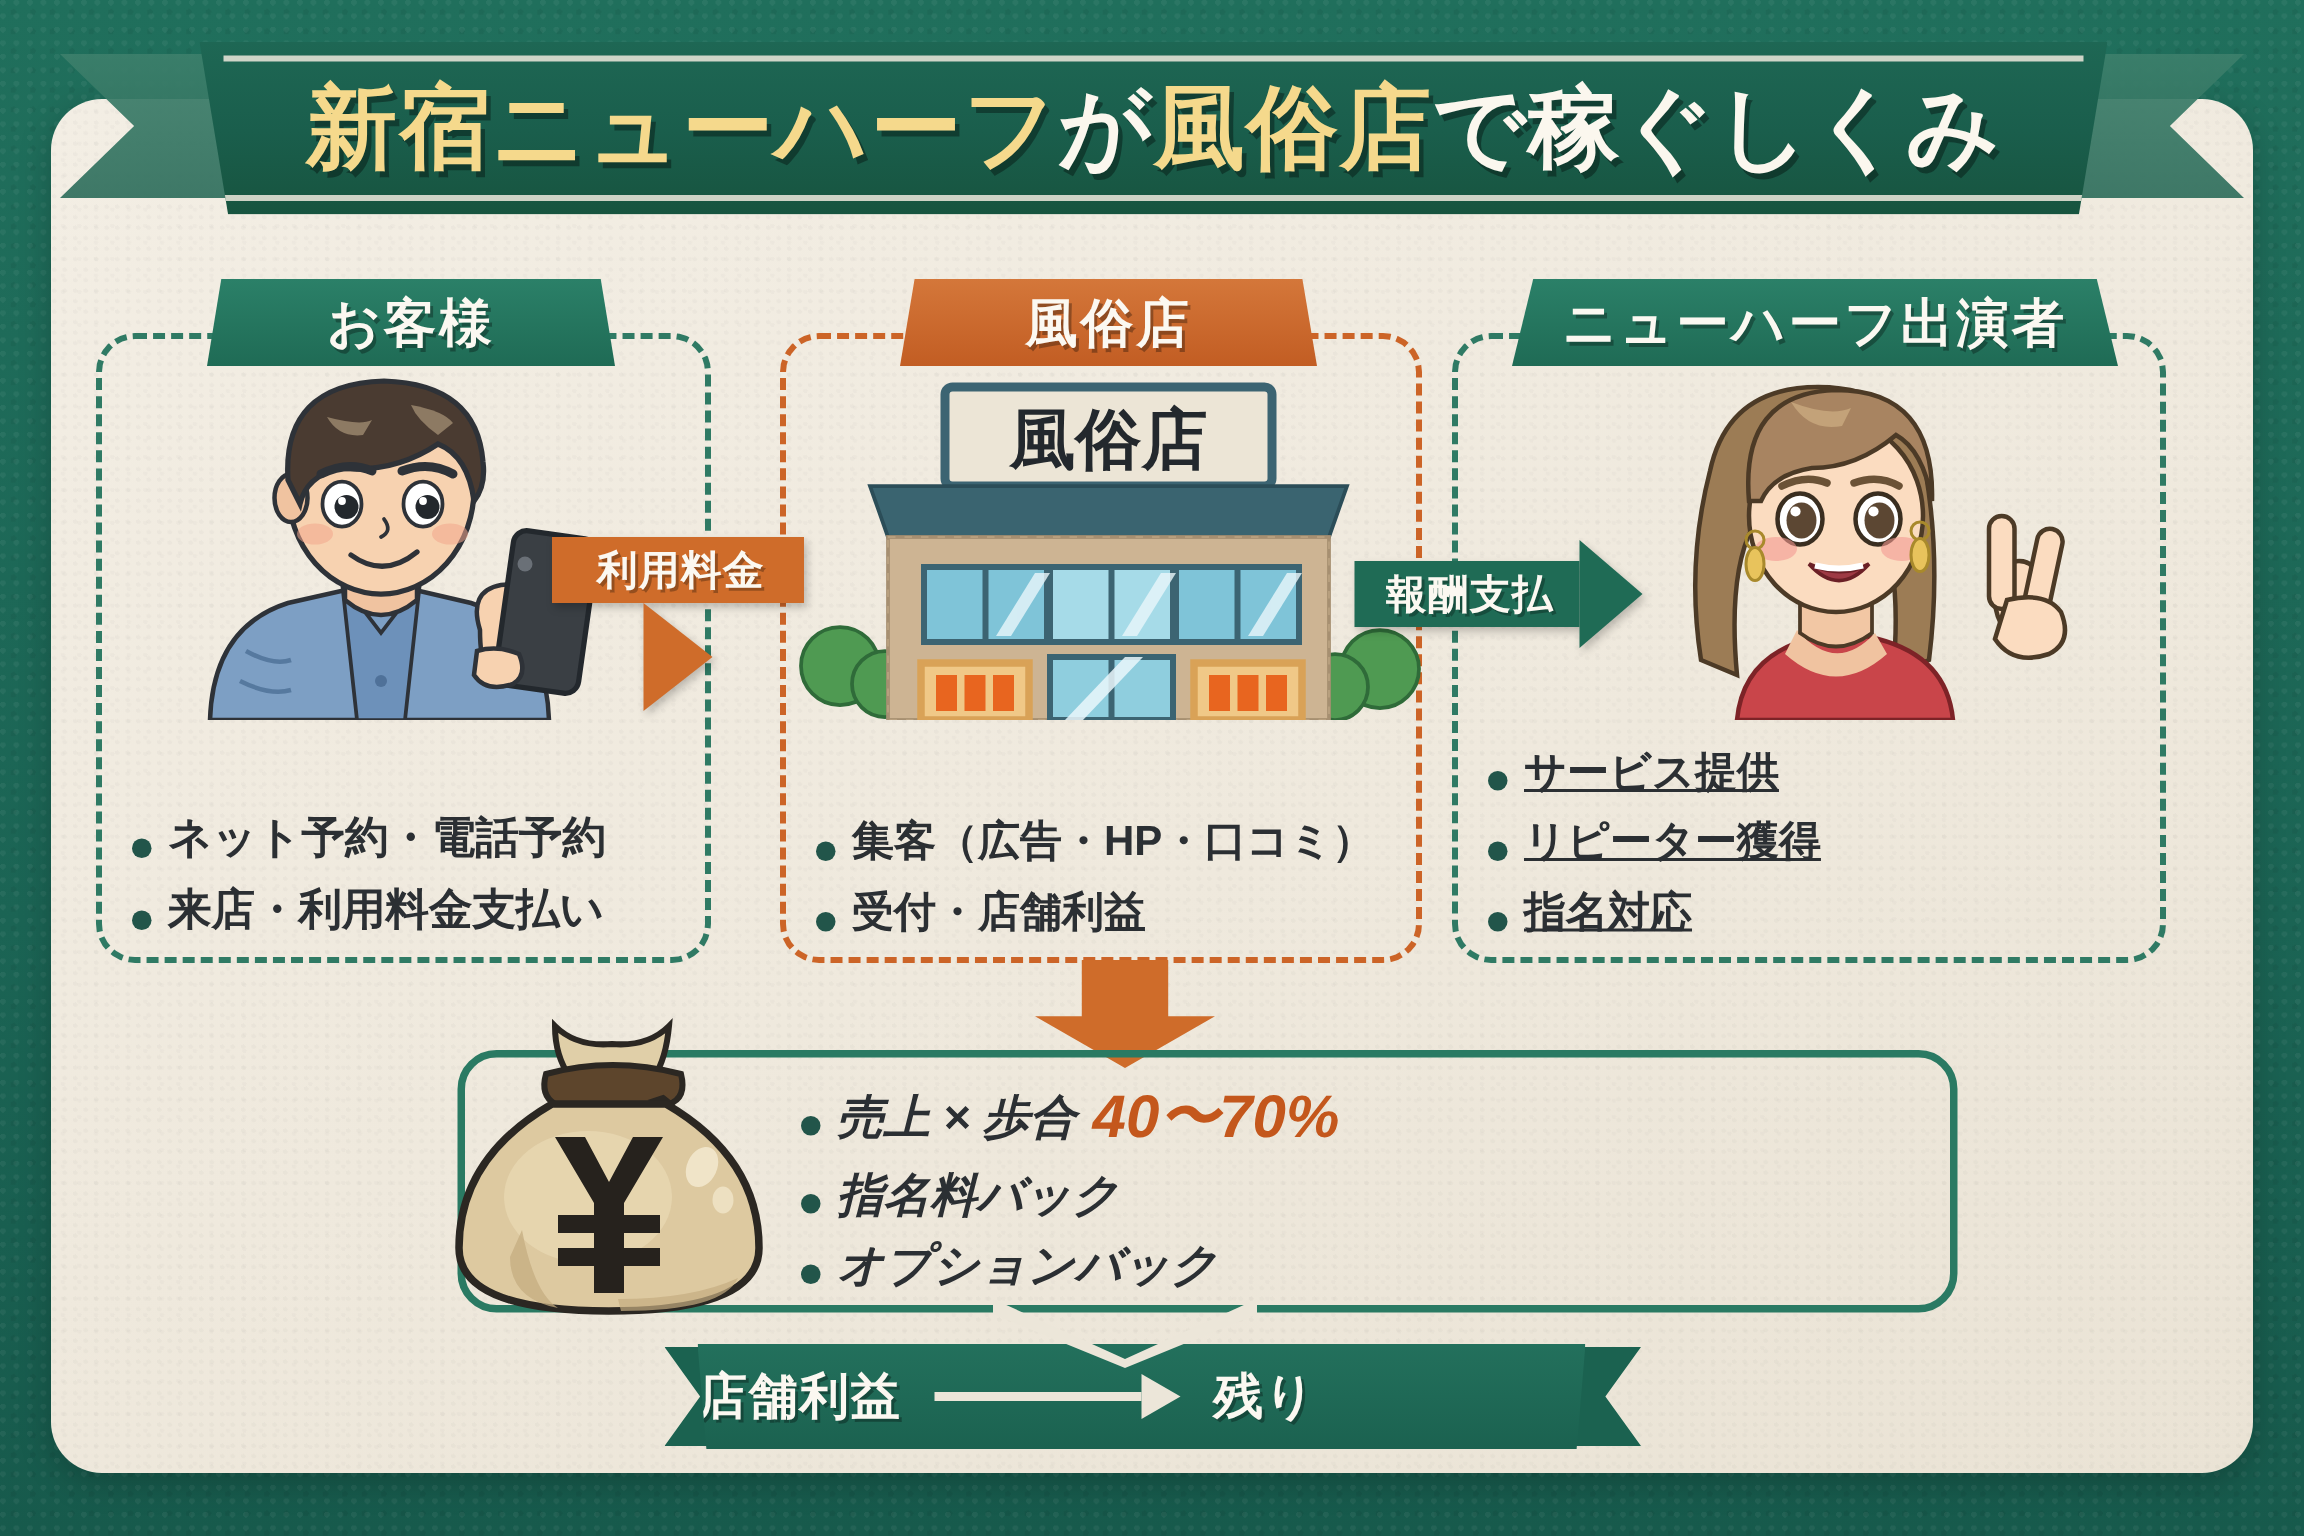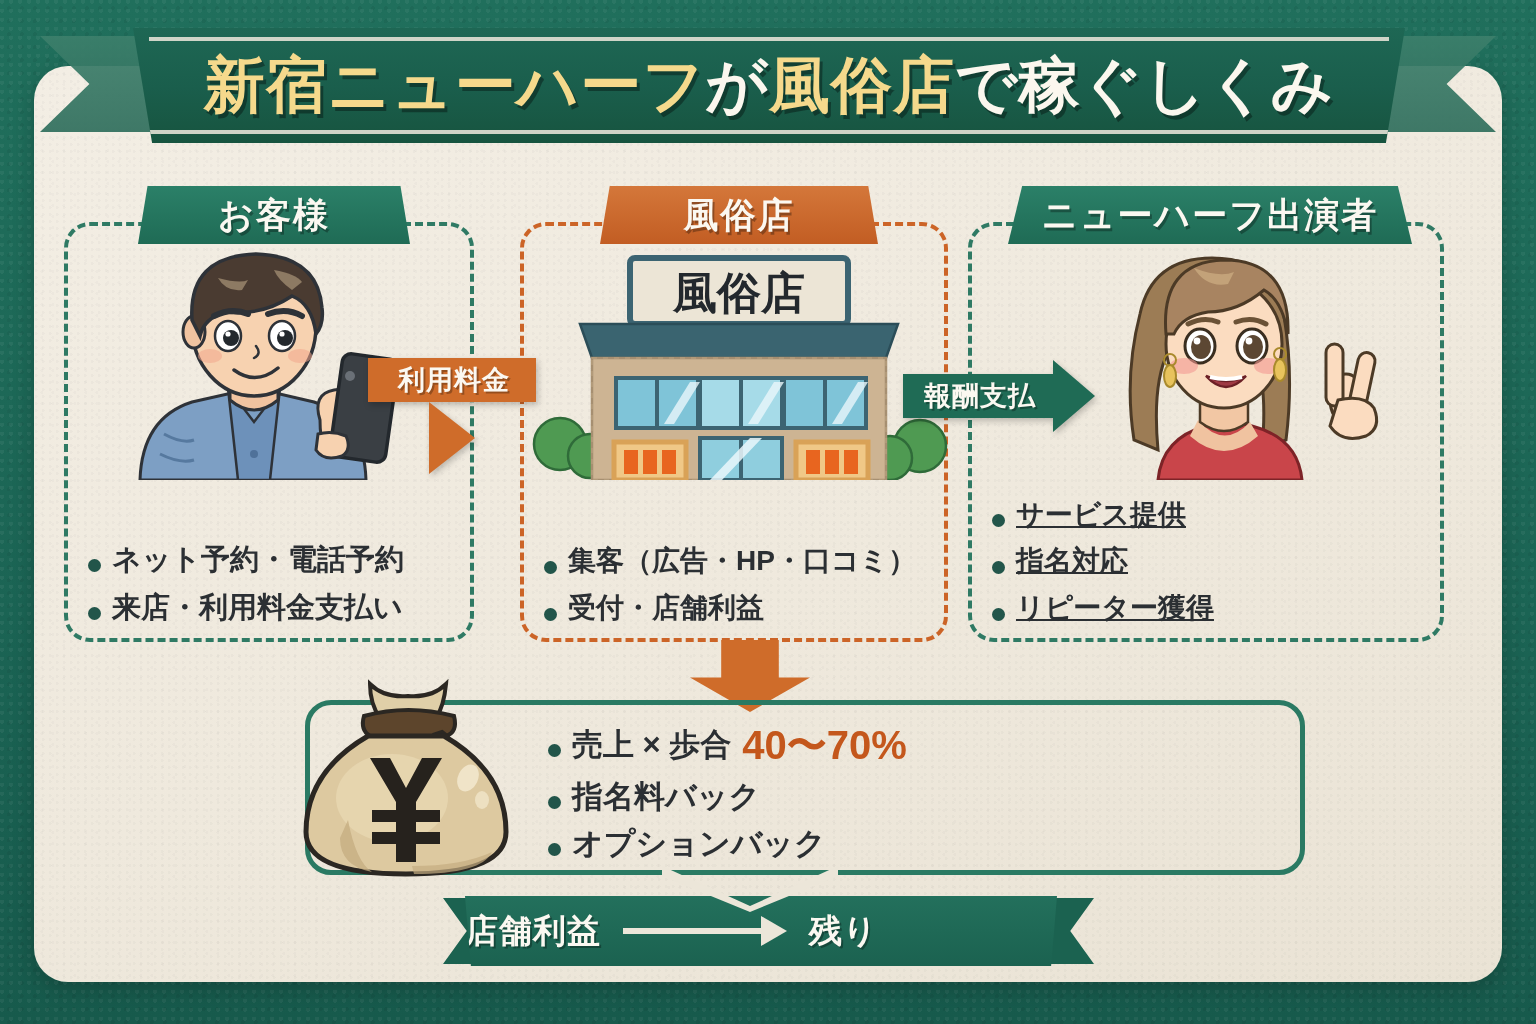--- a/index.html
+++ b/index.html
@@ -173,21 +173,21 @@
   }
 
   
   .money-box {
     position: absolute;
     left: 305px; top: 700px;
     width: 1000px; height: 175px;
     border: 5px solid #2a7a63;
     border-radius: 26px;
   }
-  .money-box .bullets { left: 238px; top: 18px; bottom: auto; }
+  .money-box .bullets { left: 224px; top: 18px; bottom: auto; font-style: italic; }
   .money-box .bullets li { font-size: 31px; margin-bottom: 13px; }
   .money-box .pct { color: #c4571c; font-size: 40px; letter-spacing: 0; }
 
   
   .money-bag { position: absolute; left: -18px; top: -35px; width: 230px; height: 215px; }
 
   
   .bottom-tail {
     position: absolute; top: 898px;
     width: 54px; height: 66px;
@@ -420,25 +420,25 @@
       </svg>
     </div>
 
     <ul class="bullets">
       <li>
         <i class="dot"></i>
         <span>サービス提供</span>
       </li>
       <li>
         <i class="dot"></i>
+        <span>リピーター獲得</span>
+      </li>
+      <li>
+        <i class="dot"></i>
         <span>指名対応</span>
-      </li>
-      <li>
-        <i class="dot"></i>
-        <span>リピーター獲得</span>
       </li>
     </ul>
   </div>
 
   <div class="flow-arrow arrow-fee">
     <div class="body">
       <span class="label">利用料金</span>
     </div>
     <div class="head"></div>
   </div>

